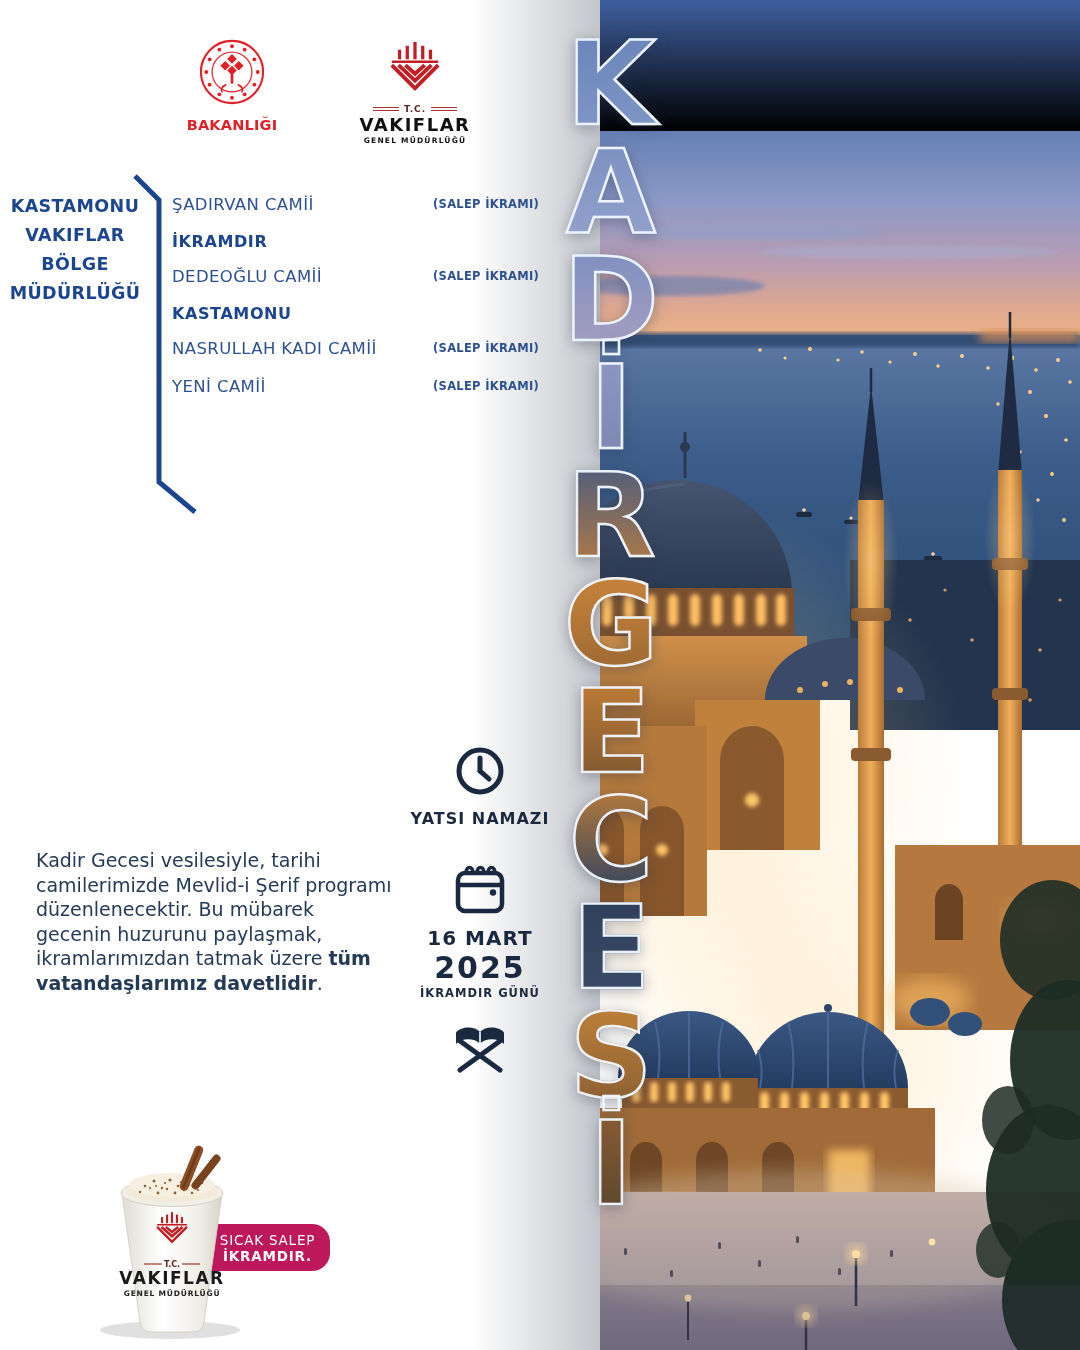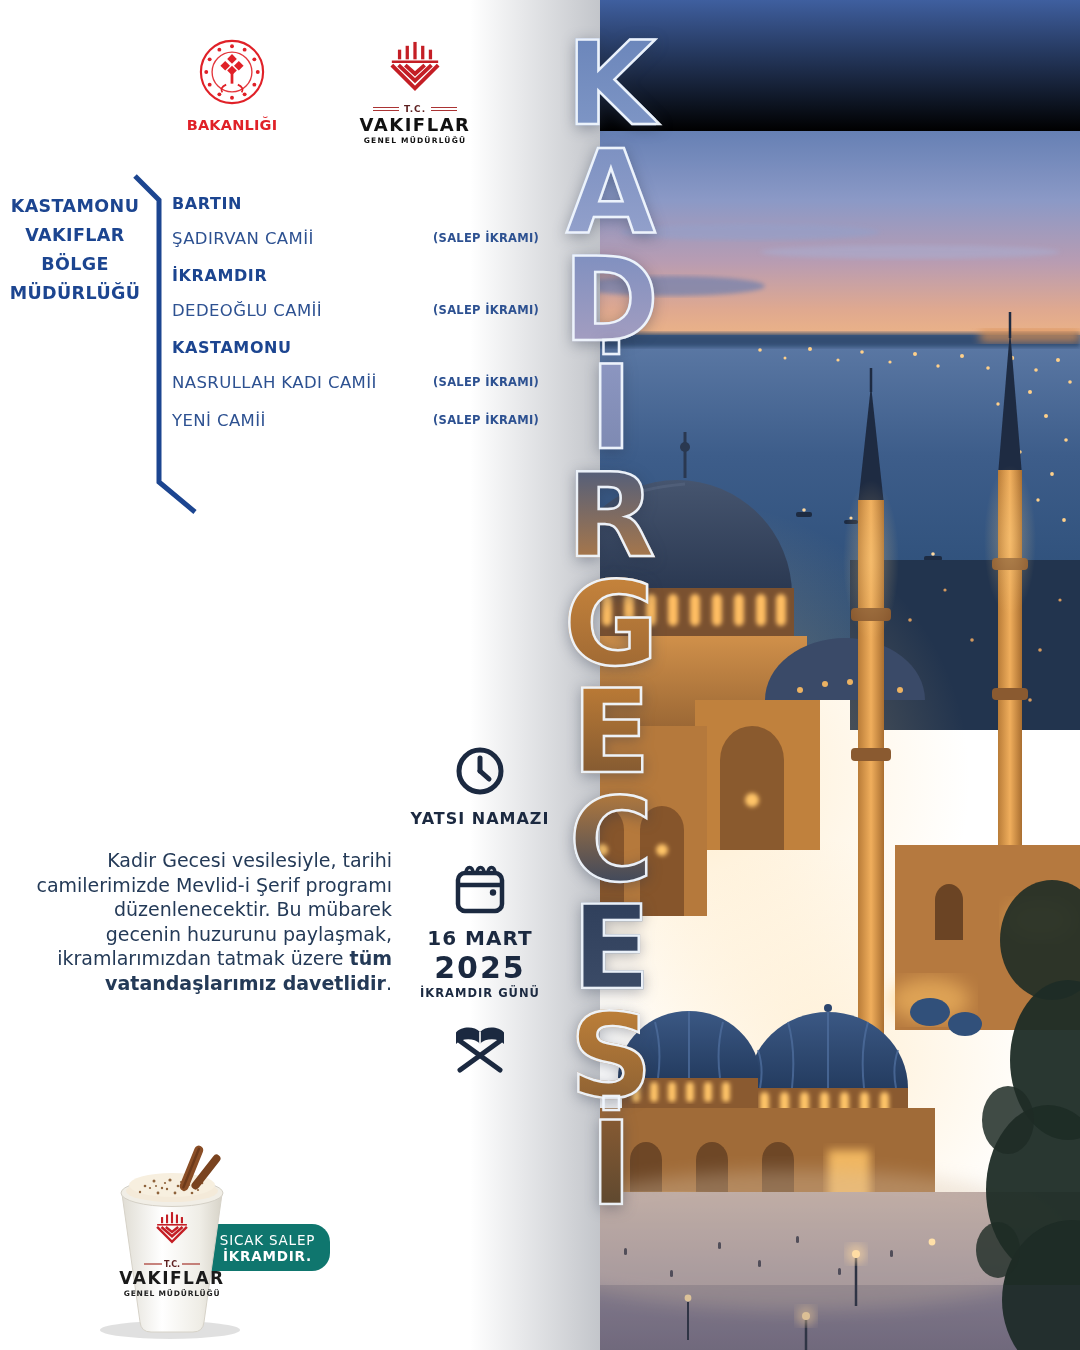--- a/index.html
+++ b/index.html
@@ -51,27 +51,27 @@
   .schedule{position:absolute;left:392px;top:745px;width:176px;display:flex;flex-direction:column;
     align-items:center;color:#1b2940;text-align:center;}
   .sch-label{margin-top:12px;font-size:16px;font-weight:bold;letter-spacing:1px;text-align:right;}
   .sch-cal{margin-top:32px;}
   .sch-date{margin-top:10px;font-size:20px;font-weight:bold;letter-spacing:1px;}
   .sch-year{font-size:30px;font-weight:bold;letter-spacing:2px;line-height:36px;}
   .sch-day{font-size:11.5px;font-weight:bold;letter-spacing:1px;}
   .sch-book{margin-top:24px;}
   .sch-prog{margin-top:10px;font-size:17px;font-weight:bold;line-height:23px;letter-spacing:.4px;}
   
-  .invitation{position:absolute;left:36px;top:848px;width:356px;text-align:right;
+  .invitation{position:absolute;left:36px;top:848px;width:356px;text-align:left;
     color:#243a57;font-size:19px;line-height:24.5px;}
   .invitation b{font-weight:bold;}
   
   .cup{position:absolute;left:70px;top:1136px;z-index:3;}
   .badge{position:absolute;left:187px;top:1224px;width:143px;height:47px;z-index:2;
-    background:#0f766e;border-radius:9px 18px 18px 9px;color:#fff;
+    background:#be185d;border-radius:9px 18px 18px 9px;color:#fff;
     display:flex;flex-direction:column;justify-content:center;align-items:center;padding-left:18px;box-sizing:border-box;}
   .badge-l1{font-size:13.5px;letter-spacing:.8px;}
   .badge-l2{font-size:13.5px;font-weight:bold;letter-spacing:.8px;}
 </style>
 </head>
 <body>
 
 <div class="poster">
 
   <div class="photo">
@@ -389,21 +389,20 @@
     <div>BÖLGE</div>
     <div>MÜDÜRLÜĞÜ</div>
   </div>
 
   <svg class="bracket" width="100" height="365" viewBox="0 0 100 365">
     <polyline points="30,16 54,40 54,322 90,352" fill="none" stroke="#1c4590" stroke-width="5"></polyline>
   </svg>
 
   <div class="mosque-list">
     <div class="mgroup">
-      <div class="mcity">BARTIN</div>
       <div class="mrow">
         <span class="mname">ŞADIRVAN CAMİİ</span>
         <span class="mnote">(SALEP İKRAMI)</span>
       </div>
     </div>
     <div class="mgroup">
       <div class="mcity">İKRAMDIR</div>
       <div class="mrow">
         <span class="mname">DEDEOĞLU CAMİİ</span>
         <span class="mnote">(SALEP İKRAMI)</span>

